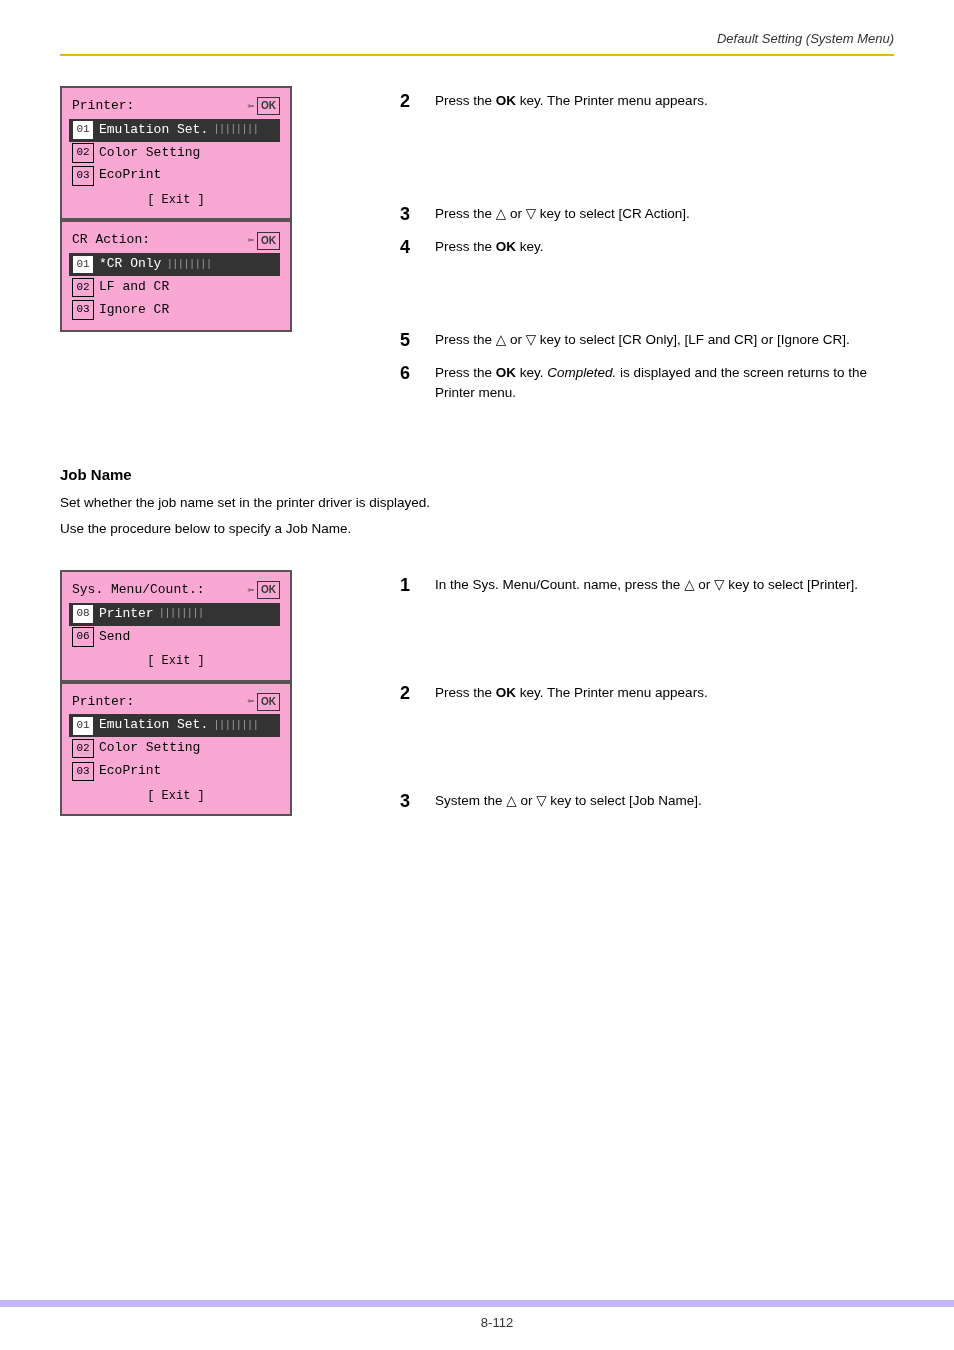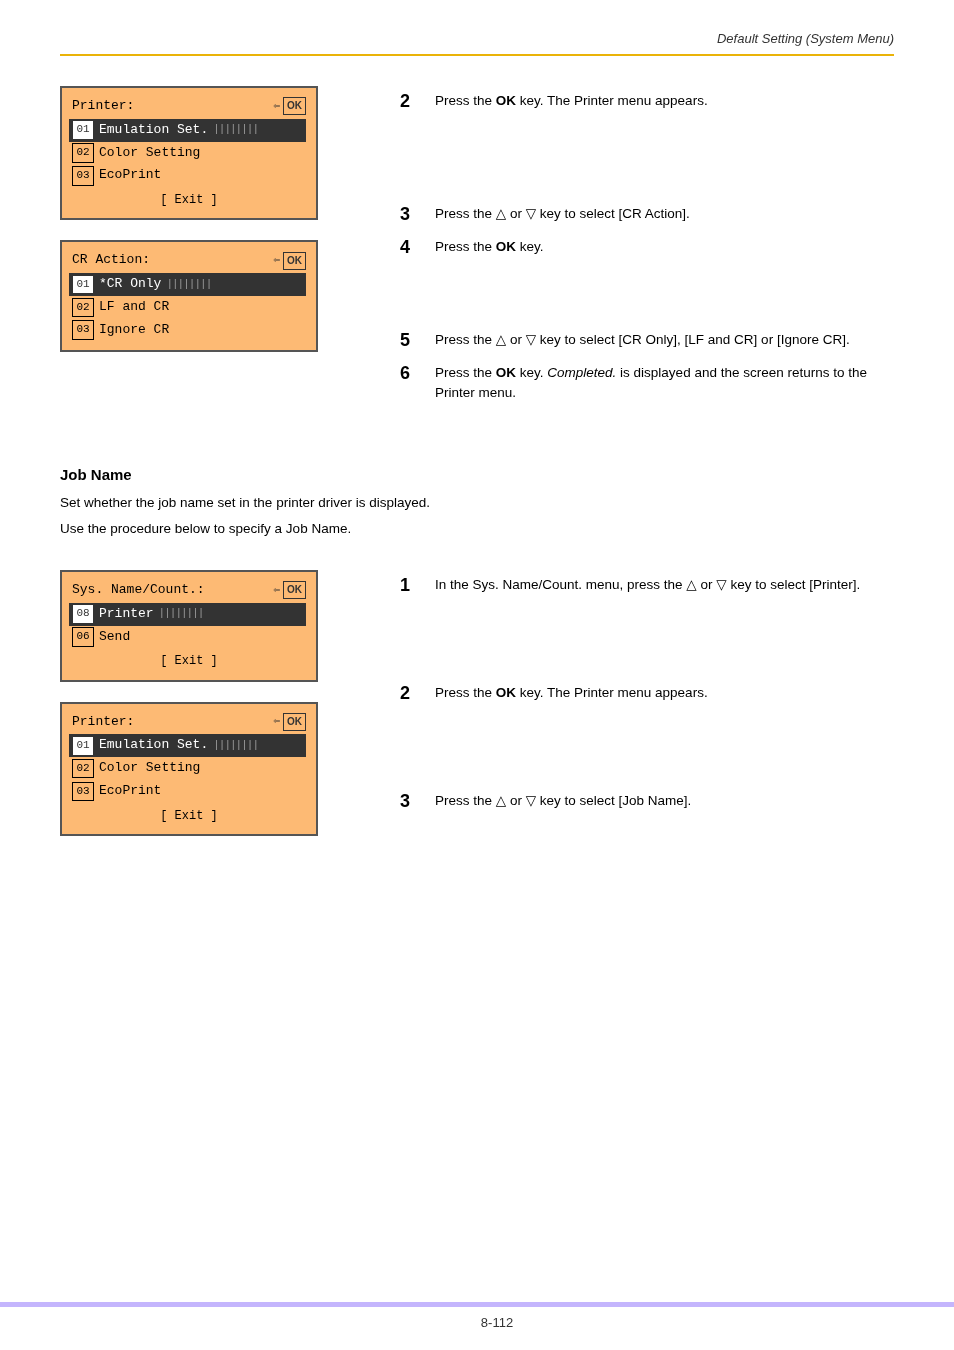--- a/index.html
+++ b/index.html
@@ -30,21 +30,21 @@
       color: #333;
     }
 
     
     .footer {
       position: absolute;
       bottom: 20px;
       left: 0;
       right: 0;
       text-align: center;
-      border-top: 5px solid #c4b5fd;
+      border-top: 7px solid #c4b5fd;
       padding-top: 8px;
       font-size: 13px;
       color: #333;
       padding-left: 40px;
     }
 
     
     .instruction-section {
       display: flex;
       gap: 20px;
@@ -60,24 +60,23 @@
       flex: 1;
       padding-top: 5px;
     }
 
     
     .lcd-screen {
       border: 2px solid #555;
       padding: 8px 10px;
       font-family: 'Courier New', Courier, monospace;
       font-size: 13px;
-      background: #fdba74;
-      width: 258px;
+      background: #f9a8d4;
+      width: 232px;
       line-height: 1.6;
-      margin-bottom: 20px;
     }
 
     .lcd-title-row {
       display: flex;
       justify-content: space-between;
       align-items: center;
       margin-bottom: 2px;
     }
 
     .lcd-ok-icon {
@@ -287,21 +286,21 @@
     <div class="section-desc">Use the procedure below to specify a Job Name.</div>
 
     <div class="spacer-lg"></div>
 
     <div class="instruction-section">
 
       <div class="left-col">
 
         <div class="lcd-screen">
           <div class="lcd-title-row">
-            <span>Sys. Name/Count.:</span>
+            <span>Sys. Menu/Count.:</span>
             <span class="lcd-ok-icon">
               <span class="arrow-icon">⇦</span>
               <span class="ok-box">OK</span>
             </span>
           </div>
           <div class="lcd-row highlighted">
             <span class="item-num">08</span>
             <span>Printer</span>
             <span class="hash-marks">||||||||</span>
           </div>
@@ -333,35 +332,35 @@
             <span class="item-num">03</span>
             <span>EcoPrint</span>
           </div>
           <div class="lcd-exit-row">[ Exit ]</div>
         </div>
       </div>
 
       <div class="right-col">
         <div class="step-row">
           <span class="step-num">1</span>
-          <span class="step-text">In the Sys. Name/Count. menu, press the △ or ▽ key to select [Printer].</span>
+          <span class="step-text">In the Sys. Menu/Count. name, press the △ or ▽ key to select [Printer].</span>
         </div>
 
         <div style="height: 75px;"></div>
 
         <div class="step-row">
           <span class="step-num">2</span>
           <span class="step-text">Press the <b>OK</b> key. The Printer menu appears.</span>
         </div>
 
         <div style="height: 75px;"></div>
 
         <div class="step-row">
           <span class="step-num">3</span>
-          <span class="step-text">Press the △ or ▽ key to select [Job Name].</span>
+          <span class="step-text">System the △ or ▽ key to select [Job Name].</span>
         </div>
       </div>
     </div>
   </div>
 
   <div class="footer">
     <span>8-112</span>
   </div>
 
 </div>

